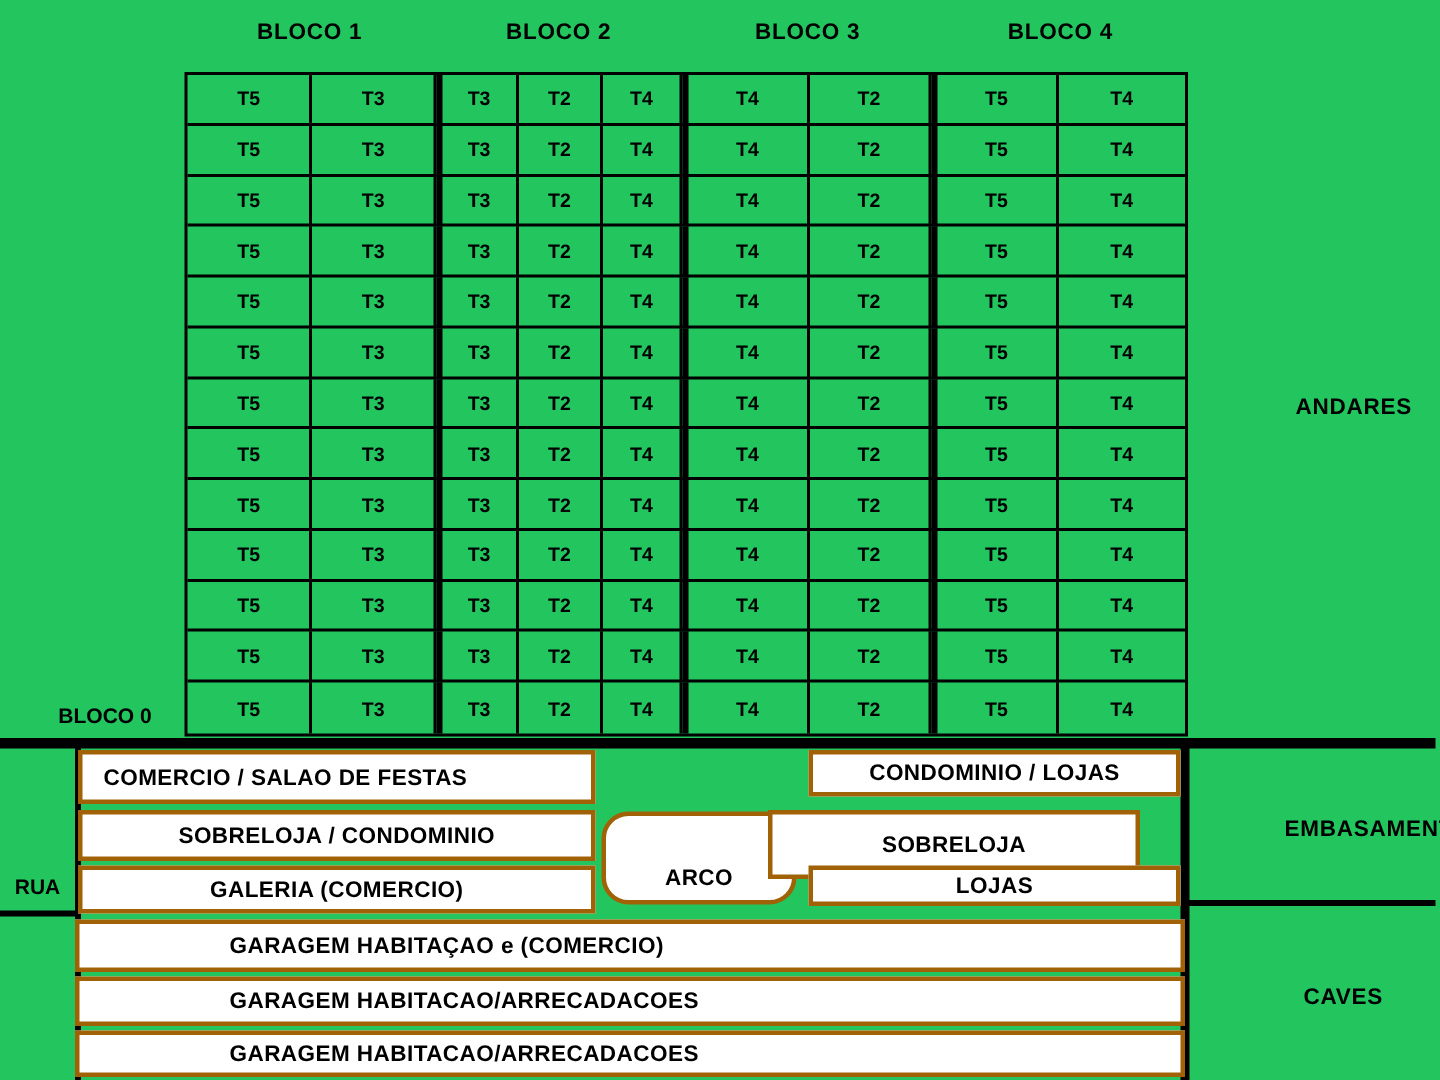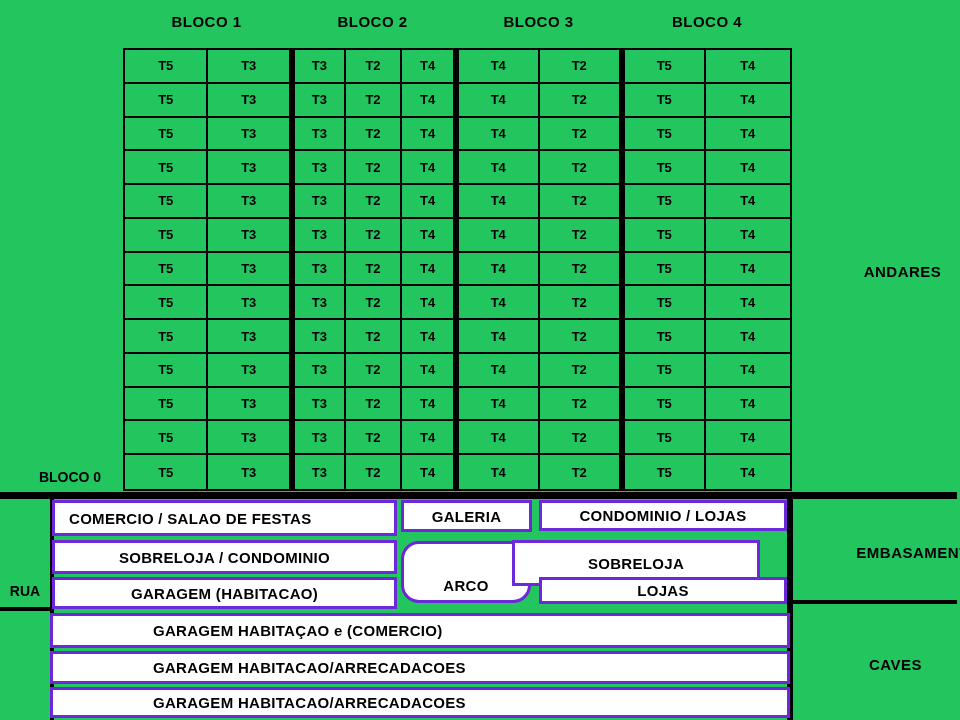--- a/index.html
+++ b/index.html
@@ -42,21 +42,21 @@
   .unit-cell.sep { border-left:4px solid #000; }
   .unit-cell.last-col { border-right:none; }
   .unit-cell.last-row { border-bottom:none; }
 
   
   .line { position:absolute; background:#000; }
 
   
   .lvl-box {
     position:absolute;
-    border:3px solid #6d28d9;
+    border:3px solid #a16207;
     box-sizing:border-box;
     background:#fff;
     display:flex; align-items:center; justify-content:center;
     font-size:15px; letter-spacing:0.3px;
     white-space:nowrap;
   }
   .lvl-box.align-left { justify-content:flex-start; }
   .lvl-box.align-bottom { align-items:flex-end;border-radius:18px; }
 
   .side-label {
@@ -204,23 +204,22 @@
   <div class="line" style="left:0;top:492px;width:957px;height:7px;"></div>
   <div class="line" style="left:50px;top:492px;width:4px;height:228px;"></div>
   <div class="line" style="left:787px;top:492px;width:6px;height:228px;"></div>
   <div class="line" style="left:787px;top:600px;width:170px;height:4px;"></div>
   <div class="line" style="left:0;top:607px;width:54px;height:4px;"></div>
 
   <div class="small-label" style="left:2px;top:583px;width:46px;">RUA</div>
 
   <div class="lvl-box align-left" style="left:52px;top:500px;width:345px;height:36px;padding-left:14px;">COMERCIO / SALAO DE FESTAS</div>
   <div class="lvl-box" style="left:52px;top:540px;width:345px;height:34px;">SOBRELOJA / CONDOMINIO</div>
-  <div class="lvl-box" style="left:52px;top:577px;width:345px;height:32px;">GARAGEM  (HABITACAO)</div>
-
-  <div class="lvl-box" style="left:401px;top:500px;width:131px;height:32px;">GALERIA</div>
+  <div class="lvl-box" style="left:52px;top:577px;width:345px;height:32px;">GALERIA  (COMERCIO)</div>
+
   <div class="lvl-box align-bottom" style="left:401px;top:541px;width:130px;height:62px;padding-bottom:6px;">ARCO</div>
 
   <div class="lvl-box" style="left:539px;top:500px;width:248px;height:31px;">CONDOMINIO / LOJAS</div>
   <div class="lvl-box" style="left:512px;top:540px;width:248px;height:46px;">SOBRELOJA</div>
   <div class="lvl-box" style="left:539px;top:577px;width:248px;height:27px;">LOJAS</div>
 
   <div class="side-label" style="left:800px;top:544px;width:157px;">EMBASAMENTO</div>
 
   <div class="lvl-box align-left" style="left:50px;top:613px;width:740px;height:35px;padding-left:100px;">GARAGEM  HABITAÇAO e (COMERCIO)</div>
   <div class="lvl-box align-left" style="left:50px;top:651px;width:740px;height:33px;padding-left:100px;">GARAGEM HABITACAO/ARRECADACOES</div>

